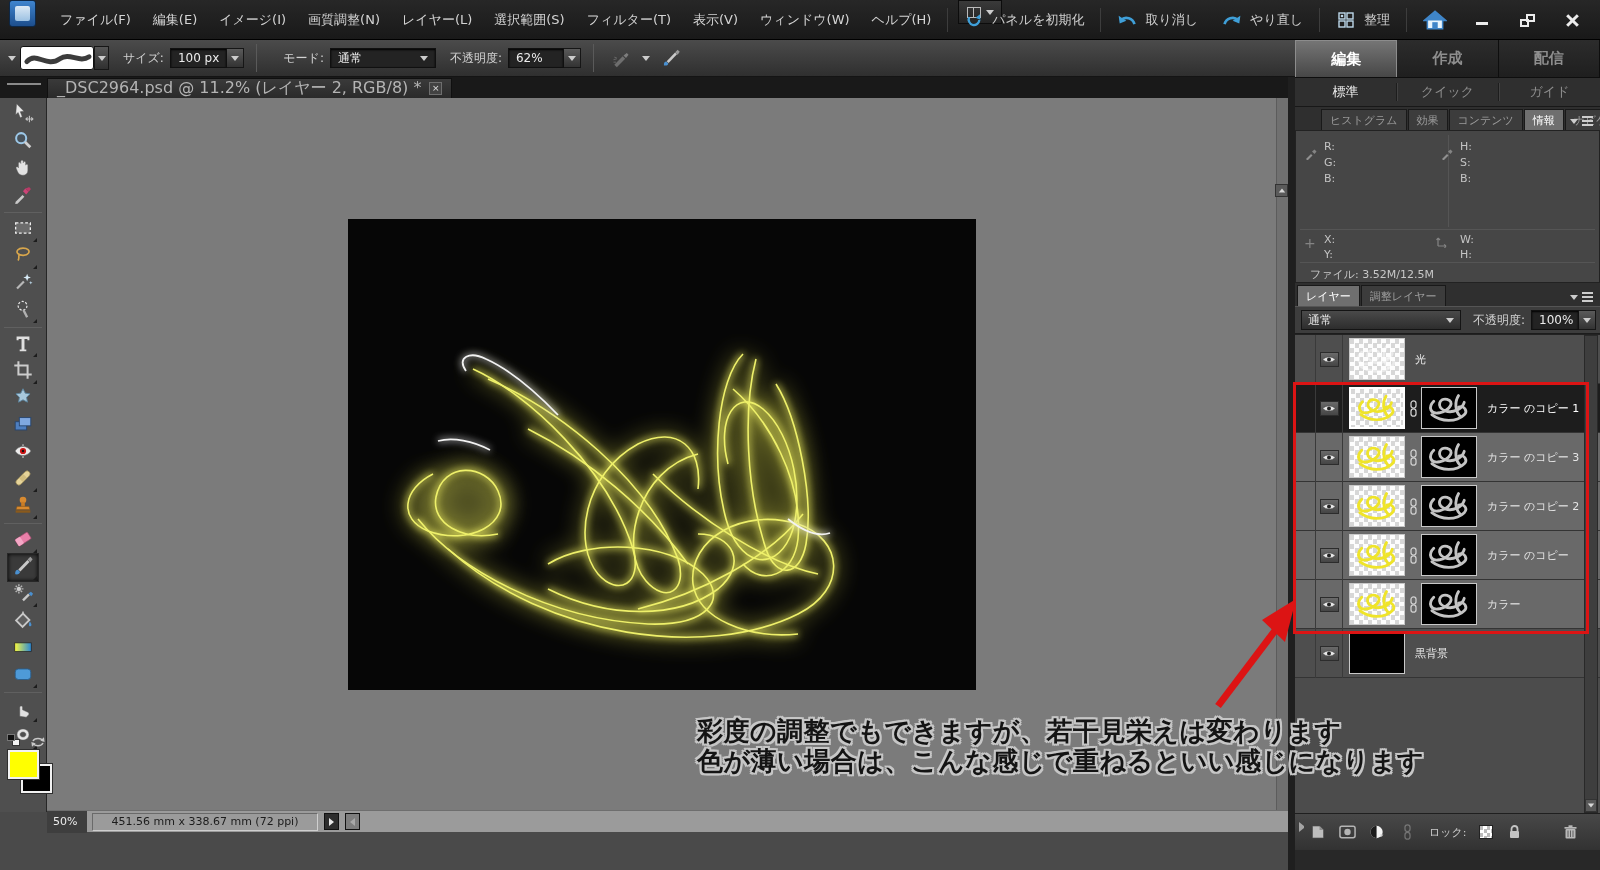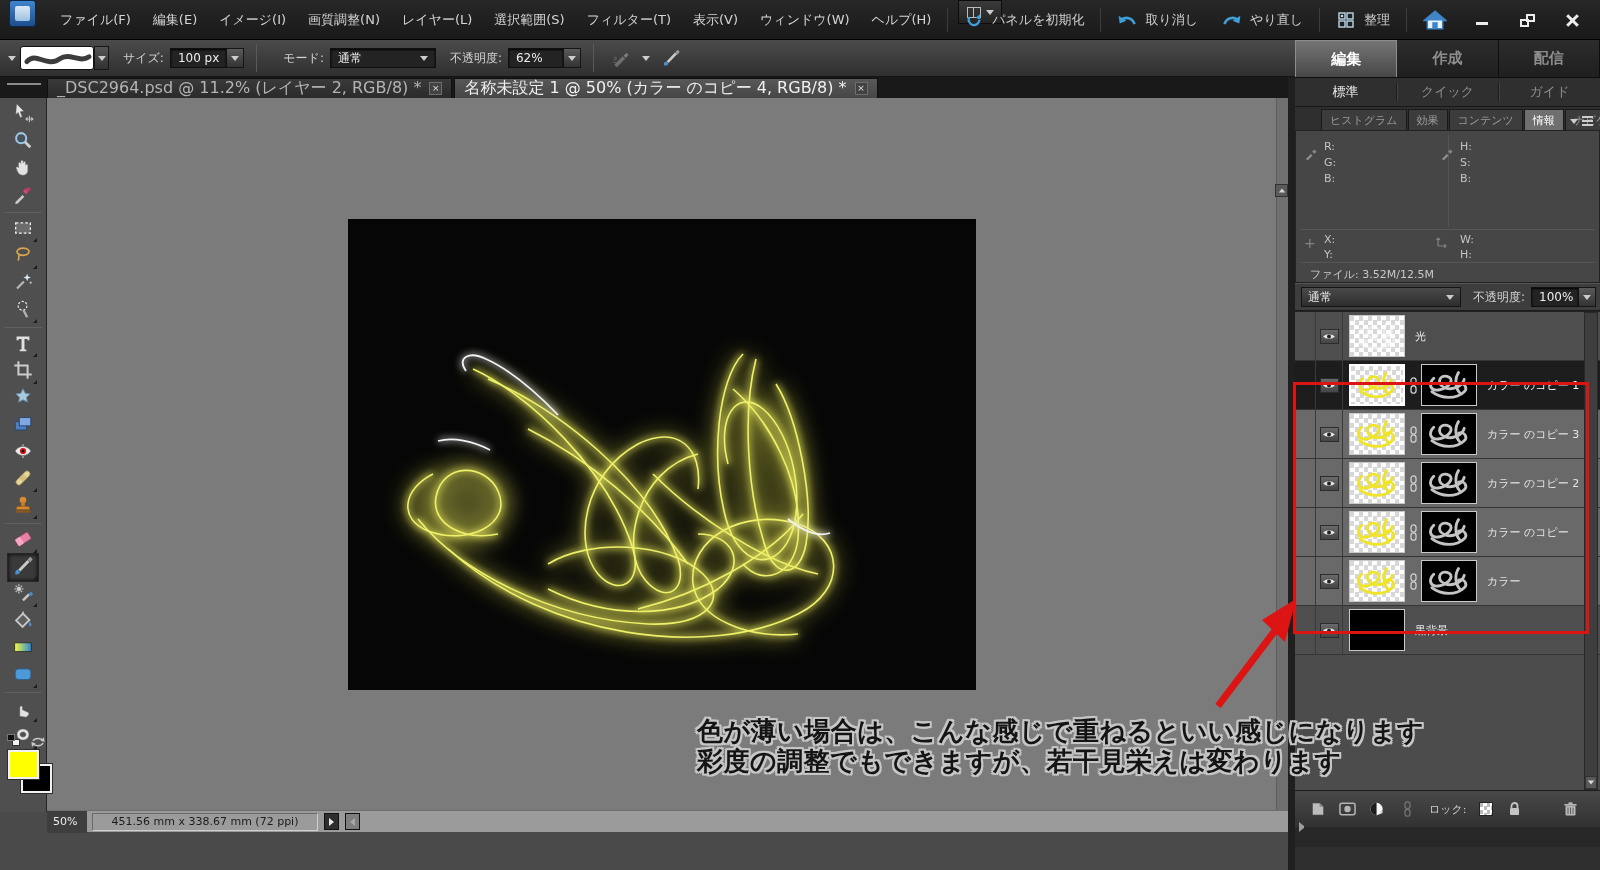--- a/index.html
+++ b/index.html
@@ -353,24 +353,20 @@
       </div>
   </div>
 
   <div class="tabbar">
     <div class="grip"></div>
     <div style="display:flex;align-items:flex-end">
         <div class="doc-tab">
     <span>_DSC2964.psd @ 11.2% (レイヤー 2, RGB/8) *</span>
     <span class="tab-close"></span>
   </div>
-        <div class="doc-tab active">
-    <span>名称未設定 1 @ 50% (カラー のコピー 4, RGB/8) *</span>
-    <span class="tab-close"></span>
-  </div>
       </div>
   </div>
 
   <div class="toolbar">
       <div class="tool">
     <span><svg viewBox="0 0 24 24">
             <path d="M5 2l8 8-4 .6 2.2 5.6-2.2 1-2.3-5.8L4 14z" fill="#e8e8e8" stroke="#4a4a4a" stroke-width=".5"></path>
             <path d="M15.5 18.5h7m-3.5-3.5v7m-2-5.2l-1.8 1.7 1.8 1.7m4-3.4l1.8 1.7-1.8 1.7" stroke="#c4c4c4" stroke-width="1.2" fill="none"></path>
           </svg></span>
   </div>
@@ -652,20 +648,34 @@
       <span class="iic" style="left:140px;top:103px">
         <svg width="14" height="14" viewBox="0 0 14 14">
             <path d="M2 12V4m0 8h8M2 4l2 2M2 4L0.5 6" fill="none" stroke="#999" stroke-width="1.2"></path>
             <path d="M10 12l-2-1.5M10 12l-1.5 2" stroke="#999" stroke-width="1.2"></path>
           </svg></span>
       <span class="ilbl" style="left:164px;top:102px">W:</span>
       <span class="ilbl" style="left:164px;top:117px">H:</span>
       <span class="file-row">ファイル: 3.52M/12.5M</span>
     </div>
 
+    <div class="ltabs">
+      <div style="display:flex;align-items:flex-end">
+          <div class="ptab active">
+    <span>レイヤー</span>
+  </div>
+          <div class="ptab">
+    <span>調整レイヤー</span>
+  </div>
+        </div>
+      <div class="ptab-menu">
+        <span class="tri-down"></span>
+        <span class="mlines"></span>
+      </div>
+    </div>
 
     <div class="blend-row">
       <div class="blend-select">
         <span>通常</span>
         <span class="tri-down"></span>
       </div>
       <span class="ob-label">不透明度:</span>
       <div class="val-box" style="width:48px">100%</div>
       <div class="val-drop">
           <span class="tri-down"></span>
@@ -890,22 +900,22 @@
             <rect x="6" y="1.3" width="4" height="1.7" fill="#b8b8b8"></rect>
             <path d="M5.5 6.5v6.5M8 6.5v6.5M10.5 6.5v6.5" stroke="#5e5e5e" stroke-width="1"></path>
           </svg>
         </span>
     </div>
     <div class="panel-below"></div>
     <span class="panel-collapse tri-right" style="position:absolute;left:4px;top:782px;opacity:.6"></span>
   </aside>
 
   <div class="annotation">
+    <div>彩度の調整でもできますが、若干見栄えは変わります</div>
     <div>色が薄い場合は、こんな感じで重ねるといい感じになります</div>
-    <div>彩度の調整でもできますが、若干見栄えは変わります</div>
   </div>
   <div class="red-rect"></div>
   <svg class="arrow-overlay">
     <line x1="1218" y1="706" x2="1280" y2="624" stroke="#dc1414" stroke-width="7"></line>
     <polygon points="1296,599 1262,620 1285,642" fill="#dc1414"></polygon>
   </svg>
 
 </div>
 
 </body></html>

